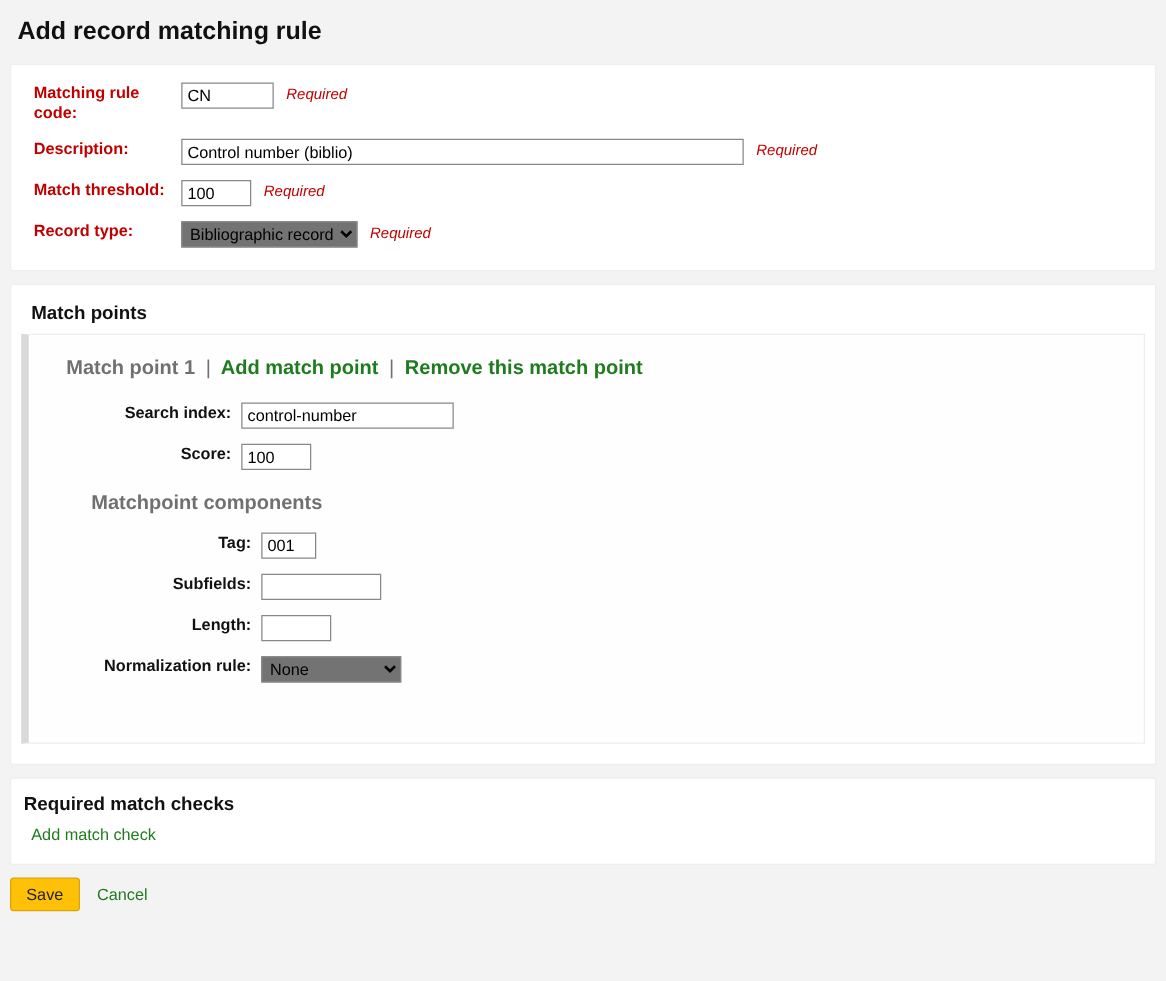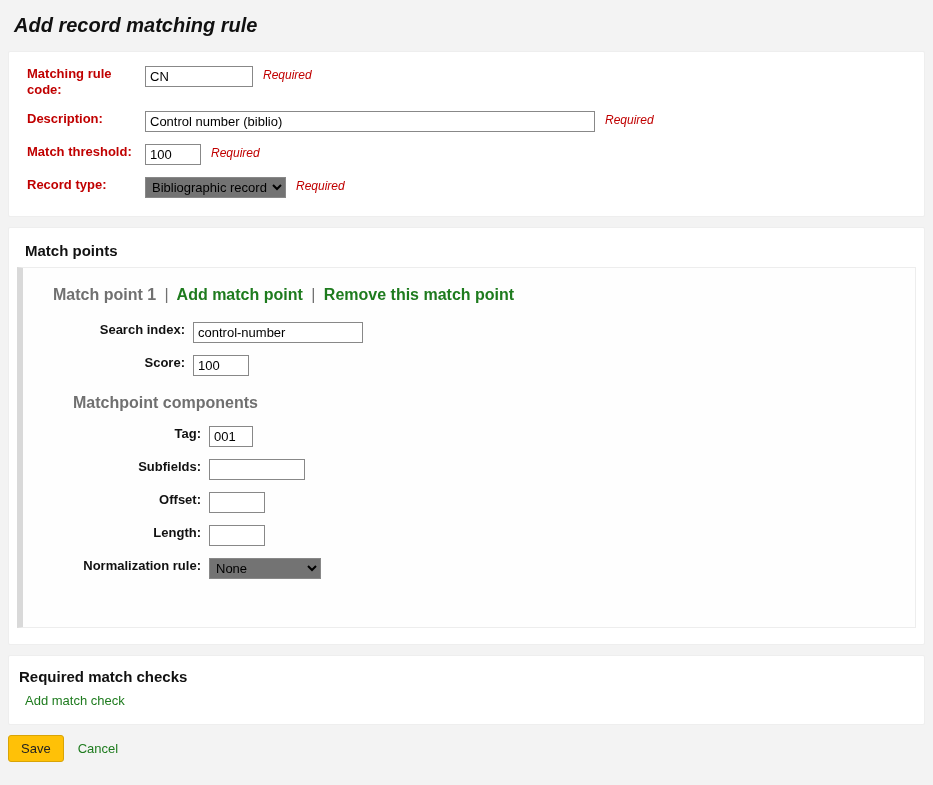--- a/index.html
+++ b/index.html
@@ -9,21 +9,20 @@
     background: #f3f3f3;
     font-family: Arial, Helvetica, sans-serif;
     font-size: 13px;
     color: #222;
   }
   h1 {
     font-size: 20px;
     font-weight: bold;
     margin: 6px 0 14px 6px;
     color: #111;
-    font-style: italic;
   }
   .panel {
     background: #fff;
     border: 1px solid #eee;
     border-radius: 2px;
     padding: 14px 18px 18px 18px;
     margin-bottom: 10px;
   }
   .form-row {
     display: flex;
@@ -144,21 +143,21 @@
 </style>
 </head>
 <body>
 
 <h1>Add record matching rule</h1>
 
 <div class="panel">
 
   <div class="form-row">
     <label class="lbl">Matching rule code:</label>
-    <input type="text" style="width: 108px;" value="CN">
+    <input type="text" style="width: 74px;" value="CN">
     <span class="required-hint">Required</span>
   </div>
 
   <div class="form-row">
     <label class="lbl">Description:</label>
     <input type="text" style="width: 450px;" value="Control number (biblio)">
     <span class="required-hint">Required</span>
   </div>
 
   <div class="form-row threshold">
@@ -205,24 +204,20 @@
     <div class="comp-form">
       <div class="form-row">
         <label class="lbl3">Tag:</label>
         <input type="text" style="width: 44px;" value="001">
       </div>
       <div class="form-row">
         <label class="lbl3">Subfields:</label>
         <input type="text" style="width: 96px;" value="">
       </div>
       <div class="form-row">
-        <label class="lbl3">Offset:</label>
-        <input type="text" style="width: 56px;" value="">
-      </div>
-      <div class="form-row">
         <label class="lbl3">Length:</label>
         <input type="text" style="width: 56px;" value="">
       </div>
       <div class="form-row" style="margin-bottom:12px">
         <label class="lbl3">Normalization rule:</label>
         <select style="width:112px">
           <option>None</option>
         </select>
       </div>
     </div>

